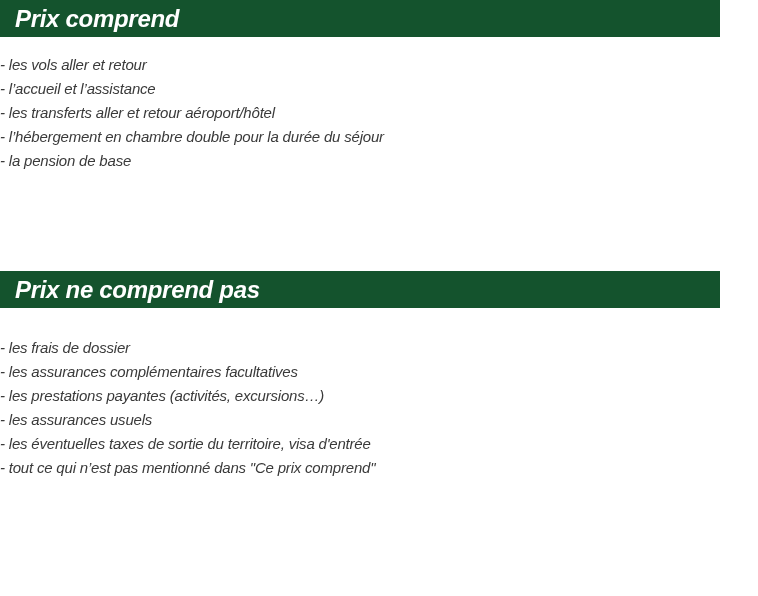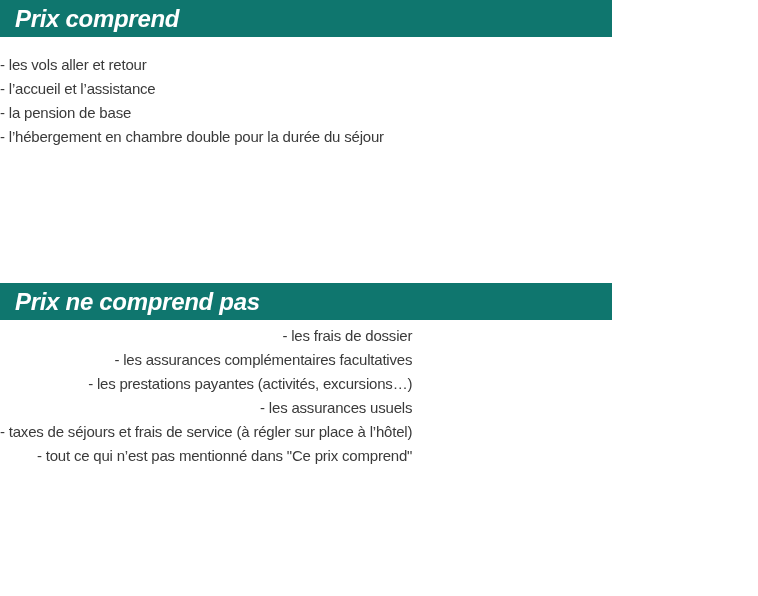--- a/index.html
+++ b/index.html
@@ -1,44 +1,45 @@
 <!DOCTYPE html>
 <html><head>
   <meta charset="utf-8">
   <style>
     html, body { margin: 0; padding: 0; background: #ffffff; }
     body { width: 758px; height: 596px; position: relative; overflow: hidden;
            font-family: "Liberation Sans", "DejaVu Sans", sans-serif; }
-    .band { position: absolute; left: 0; width: 612px; height: 37px; background: #0f766e; }
+    .band { position: absolute; left: 0; width: 720px; height: 37px; background: #14532d; }
     .band h2 { margin: 0; padding-left: 15px; line-height: 37px; color: #ffffff;
                font-size: 24px; font-style: italic; font-weight: bold; letter-spacing: -0.3px; }
     .list { position: absolute; left: 0; margin: 0; padding: 0; list-style: none; }
-    .list li { height: 24px; line-height: 24px; font-size: 15px; 
+    .list li { height: 24px; line-height: 24px; font-size: 15px; font-style: italic;
                color: #3a3a3a; white-space: nowrap; letter-spacing: -0.2px; }
     #band1 { top: 0; }
     #list1 { top: 53px; }
-    #band2 { top: 271px; margin-top: 12px; }
-    #list2 { top: 324px; text-align: right; }
+    #band2 { top: 271px; }
+    #list2 { top: 336px; }
   </style>
 </head>
 <body>
 
 <div class="band" id="band1">
   <h2>Prix comprend</h2>
 </div>
 <ul class="list" id="list1">
   <li>- les vols aller et retour</li>
   <li>- l’accueil et l’assistance</li>
+  <li>- les transferts aller et retour aéroport/hôtel</li>
+  <li>- l’hébergement en chambre double pour la durée du séjour</li>
   <li>- la pension de base</li>
-  <li>- l’hébergement en chambre double pour la durée du séjour</li>
 </ul>
 
 <div class="band" id="band2">
   <h2>Prix ne comprend pas</h2>
 </div>
 <ul class="list" id="list2">
   <li>- les frais de dossier</li>
   <li>- les assurances complémentaires facultatives</li>
   <li>- les prestations payantes (activités, excursions…)</li>
   <li>- les assurances usuels</li>
-  <li>- taxes de séjours et frais de service (à régler sur place à l’hôtel)</li>
+  <li>- les éventuelles taxes de sortie du territoire, visa d'entrée</li>
   <li>- tout ce qui n’est pas mentionné dans "Ce prix comprend"</li>
 </ul>
 
 </body></html>

